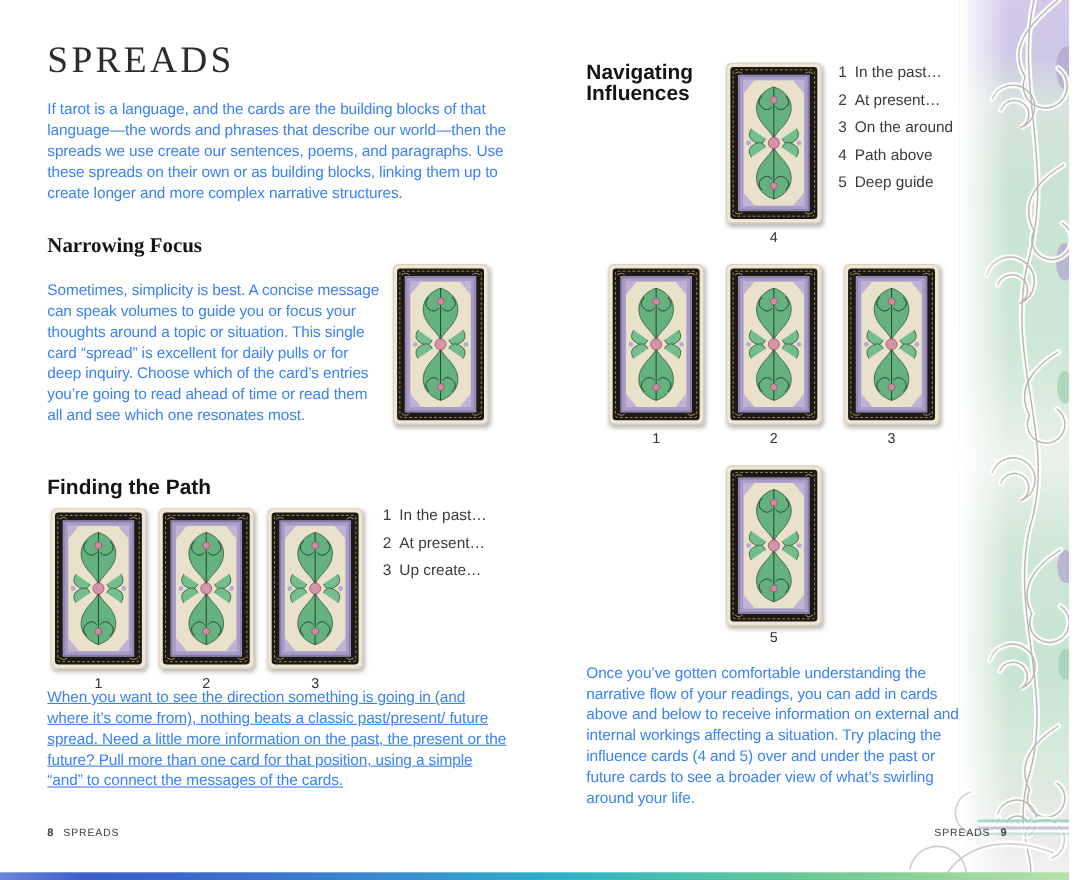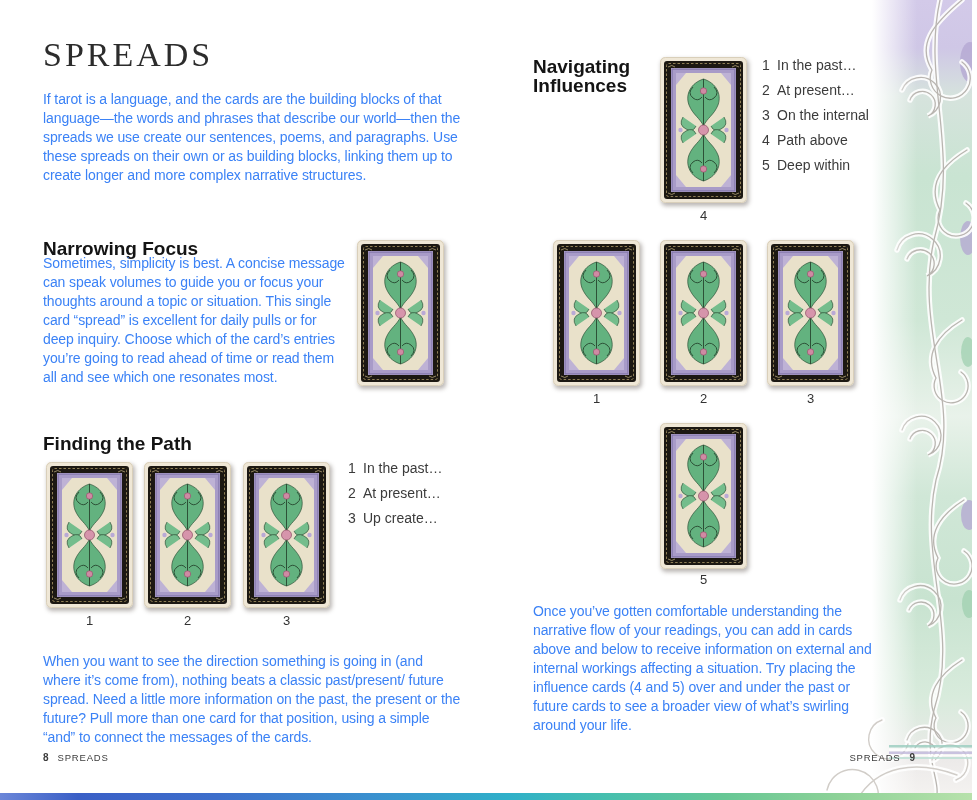--- a/index.html
+++ b/index.html
@@ -64,21 +64,21 @@
 </style>
 </head>
 <body>
 
 <div class="spread">
 
   <h1 class="abs chapter-title" style="left:43px; top:36px;">SPREADS</h1>
 
   <p class="abs body-copy" style="left:43px; top:90px; width:420px;">If tarot is a language, and the cards are the building blocks of that language—the words and phrases that describe our world—then the spreads we use create our sentences, poems, and paragraphs. Use these spreads on their own or as building blocks, linking them up to create longer and more complex narrative structures.</p>
 
-  <h2 class="abs section-heading" style="left:43px; top:239px;">Narrowing Focus</h2>
+  <h2 class="abs section-heading" style="left:43px; top:214px;font-family:Liberation Serif, serif;">Narrowing Focus</h2>
 
   <p class="abs body-copy" style="left:43px; top:254px; width:308px;">Sometimes, simplicity is best. A concise message can speak volumes to guide you or focus your thoughts around a topic or situation. This single card “spread” is excellent for daily pulls or for deep inquiry. Choose which of the card’s entries you’re going to read ahead of time or read them all and see which one resonates most.</p>
 
   <div class="abs card-face" style="left:357px; top:240px;">
   <svg viewBox="0 0 87 146" xmlns="http://www.w3.org/2000/svg">
     <rect x="0.5" y="0.5" width="86" height="145" rx="5" fill="#efe7d6" stroke="#d9cfba"></rect>
     <rect x="4" y="4" width="79" height="138" rx="3" fill="#1c1812"></rect>
     <rect x="6.5" y="6.5" width="74" height="133" rx="2" fill="none" stroke="#9c8a5e" stroke-width="0.9" stroke-dasharray="2.5 2"></rect>
     <g stroke="#b3a276" stroke-width="0.8" fill="none">
       <path d="M8 10 q4 -3 7 0"></path>
@@ -267,21 +267,21 @@
     <div class="legend-row">
       <span class="legend-num">2</span>
       <span>At present…</span>
     </div>
     <div class="legend-row">
       <span class="legend-num">3</span>
       <span>Up create…</span>
     </div>
   </div>
 
-  <p class="abs body-copy" style="left:43px; top:652px; width:420px;">When you want to see the direction something is going in (and where it’s come from), nothing beats a classic past/present/ future spread. Need a little more information on the past, the present or the future? Pull more than one card for that position, using a simple “and” to connect the messages of the cards.</p>
+  <p class="abs body-copy" style="left:43px; top:624px; width:420px;text-decoration:underline;">When you want to see the direction something is going in (and where it’s come from), nothing beats a classic past/present/ future spread. Need a little more information on the past, the present or the future? Pull more than one card for that position, using a simple “and” to connect the messages of the cards.</p>
 
   <div class="abs footer" style="left:43px; top:752px;">
     <span class="pgnum">8</span>
     <span>SPREADS</span>
   </div>
 
   <h2 class="abs section-heading" style="left:533px; top:57px; width:100px;">Navigating Influences</h2>
 
   <div class="abs card-face" style="left:660px; top:57px;">
   <svg viewBox="0 0 87 146" xmlns="http://www.w3.org/2000/svg">
@@ -333,29 +333,29 @@
     <div class="legend-row">
       <span class="legend-num">1</span>
       <span>In the past…</span>
     </div>
     <div class="legend-row">
       <span class="legend-num">2</span>
       <span>At present…</span>
     </div>
     <div class="legend-row">
       <span class="legend-num">3</span>
-      <span>On the internal</span>
+      <span>On the around</span>
     </div>
     <div class="legend-row">
       <span class="legend-num">4</span>
       <span>Path above</span>
     </div>
     <div class="legend-row">
       <span class="legend-num">5</span>
-      <span>Deep within</span>
+      <span>Deep guide</span>
     </div>
   </div>
 
   <div class="abs card-face" style="left:553px; top:240px;">
   <svg viewBox="0 0 87 146" xmlns="http://www.w3.org/2000/svg">
     <rect x="0.5" y="0.5" width="86" height="145" rx="5" fill="#efe7d6" stroke="#d9cfba"></rect>
     <rect x="4" y="4" width="79" height="138" rx="3" fill="#1c1812"></rect>
     <rect x="6.5" y="6.5" width="74" height="133" rx="2" fill="none" stroke="#9c8a5e" stroke-width="0.9" stroke-dasharray="2.5 2"></rect>
     <g stroke="#b3a276" stroke-width="0.8" fill="none">
       <path d="M8 10 q4 -3 7 0"></path>

